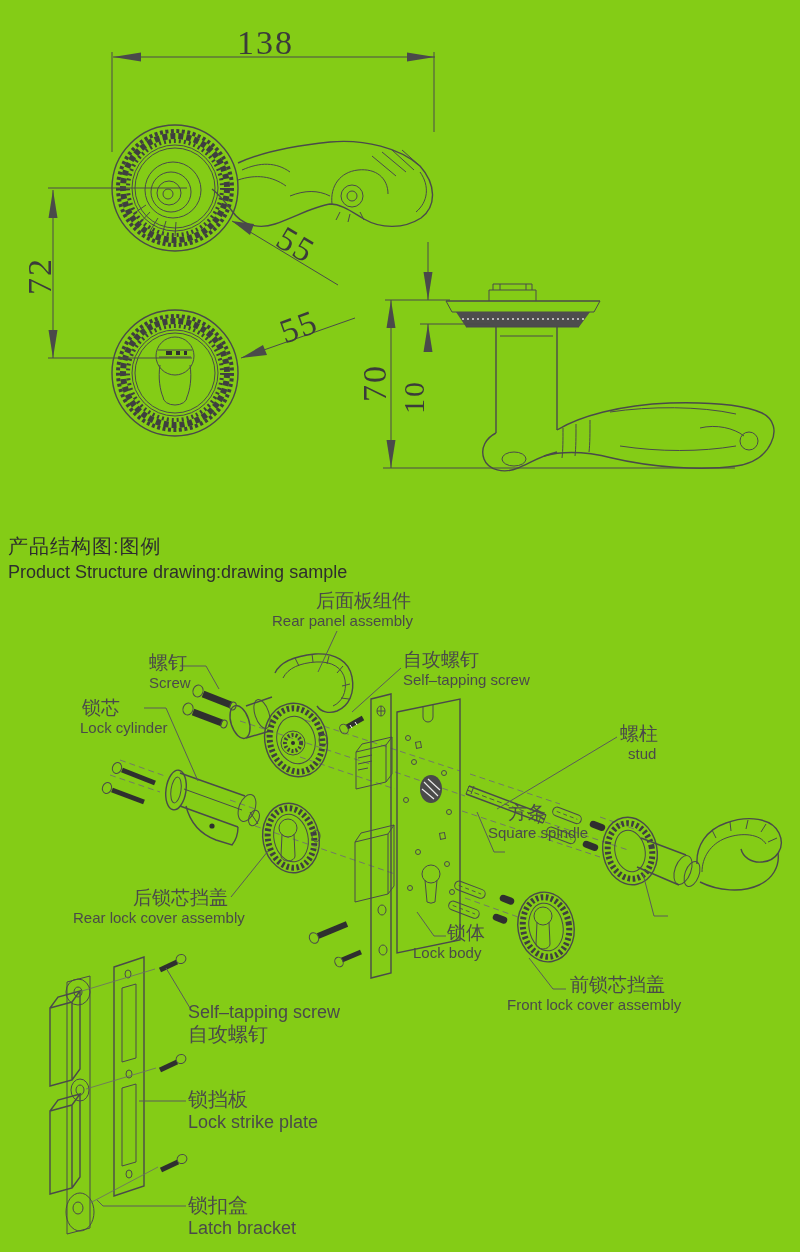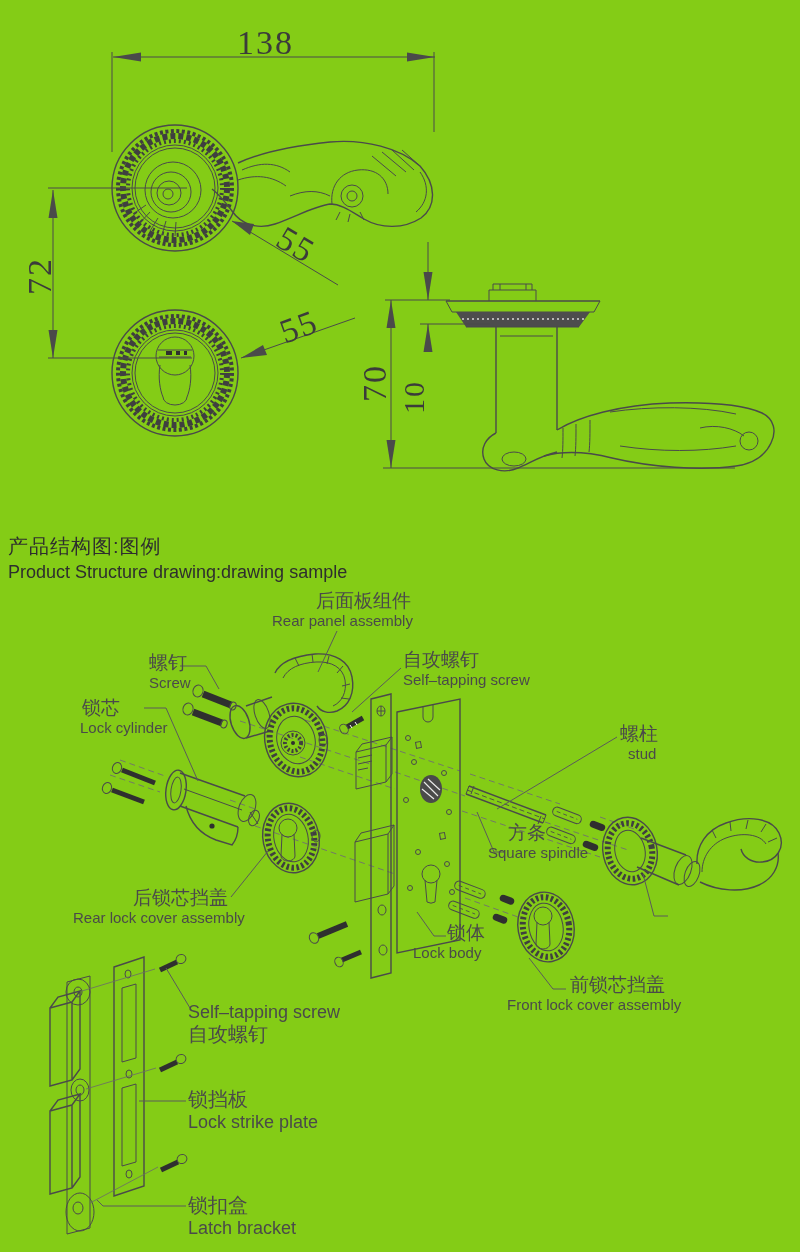--- a/index.html
+++ b/index.html
@@ -369,21 +369,21 @@
     <span class="en">Lock cylinder</span>
   </div>
   <div class="lbl" style="left:403px;top:649px;">
     <span class="zh">自攻螺钉</span>
     <span class="en">Self–tapping screw</span>
   </div>
   <div class="lbl" style="left:620px;top:723px;">
     <span class="zh">螺柱</span>
     <span class="en" style="margin-left:8px;">stud</span>
   </div>
-  <div class="lbl" style="left:488px;top:822px;">
+  <div class="lbl" style="left:488px;top:802px;">
     <span class="zh" style="margin-left:20px;">方条</span>
     <span class="en">Square spindle</span>
   </div>
   <div class="lbl" style="left:73px;top:887px;">
     <span class="zh" style="margin-left:60px;">后锁芯挡盖</span>
     <span class="en">Rear lock cover assembly</span>
   </div>
   <div class="lbl" style="left:413px;top:922px;">
     <span class="zh" style="margin-left:34px;">锁体</span>
     <span class="en">Lock body</span>

